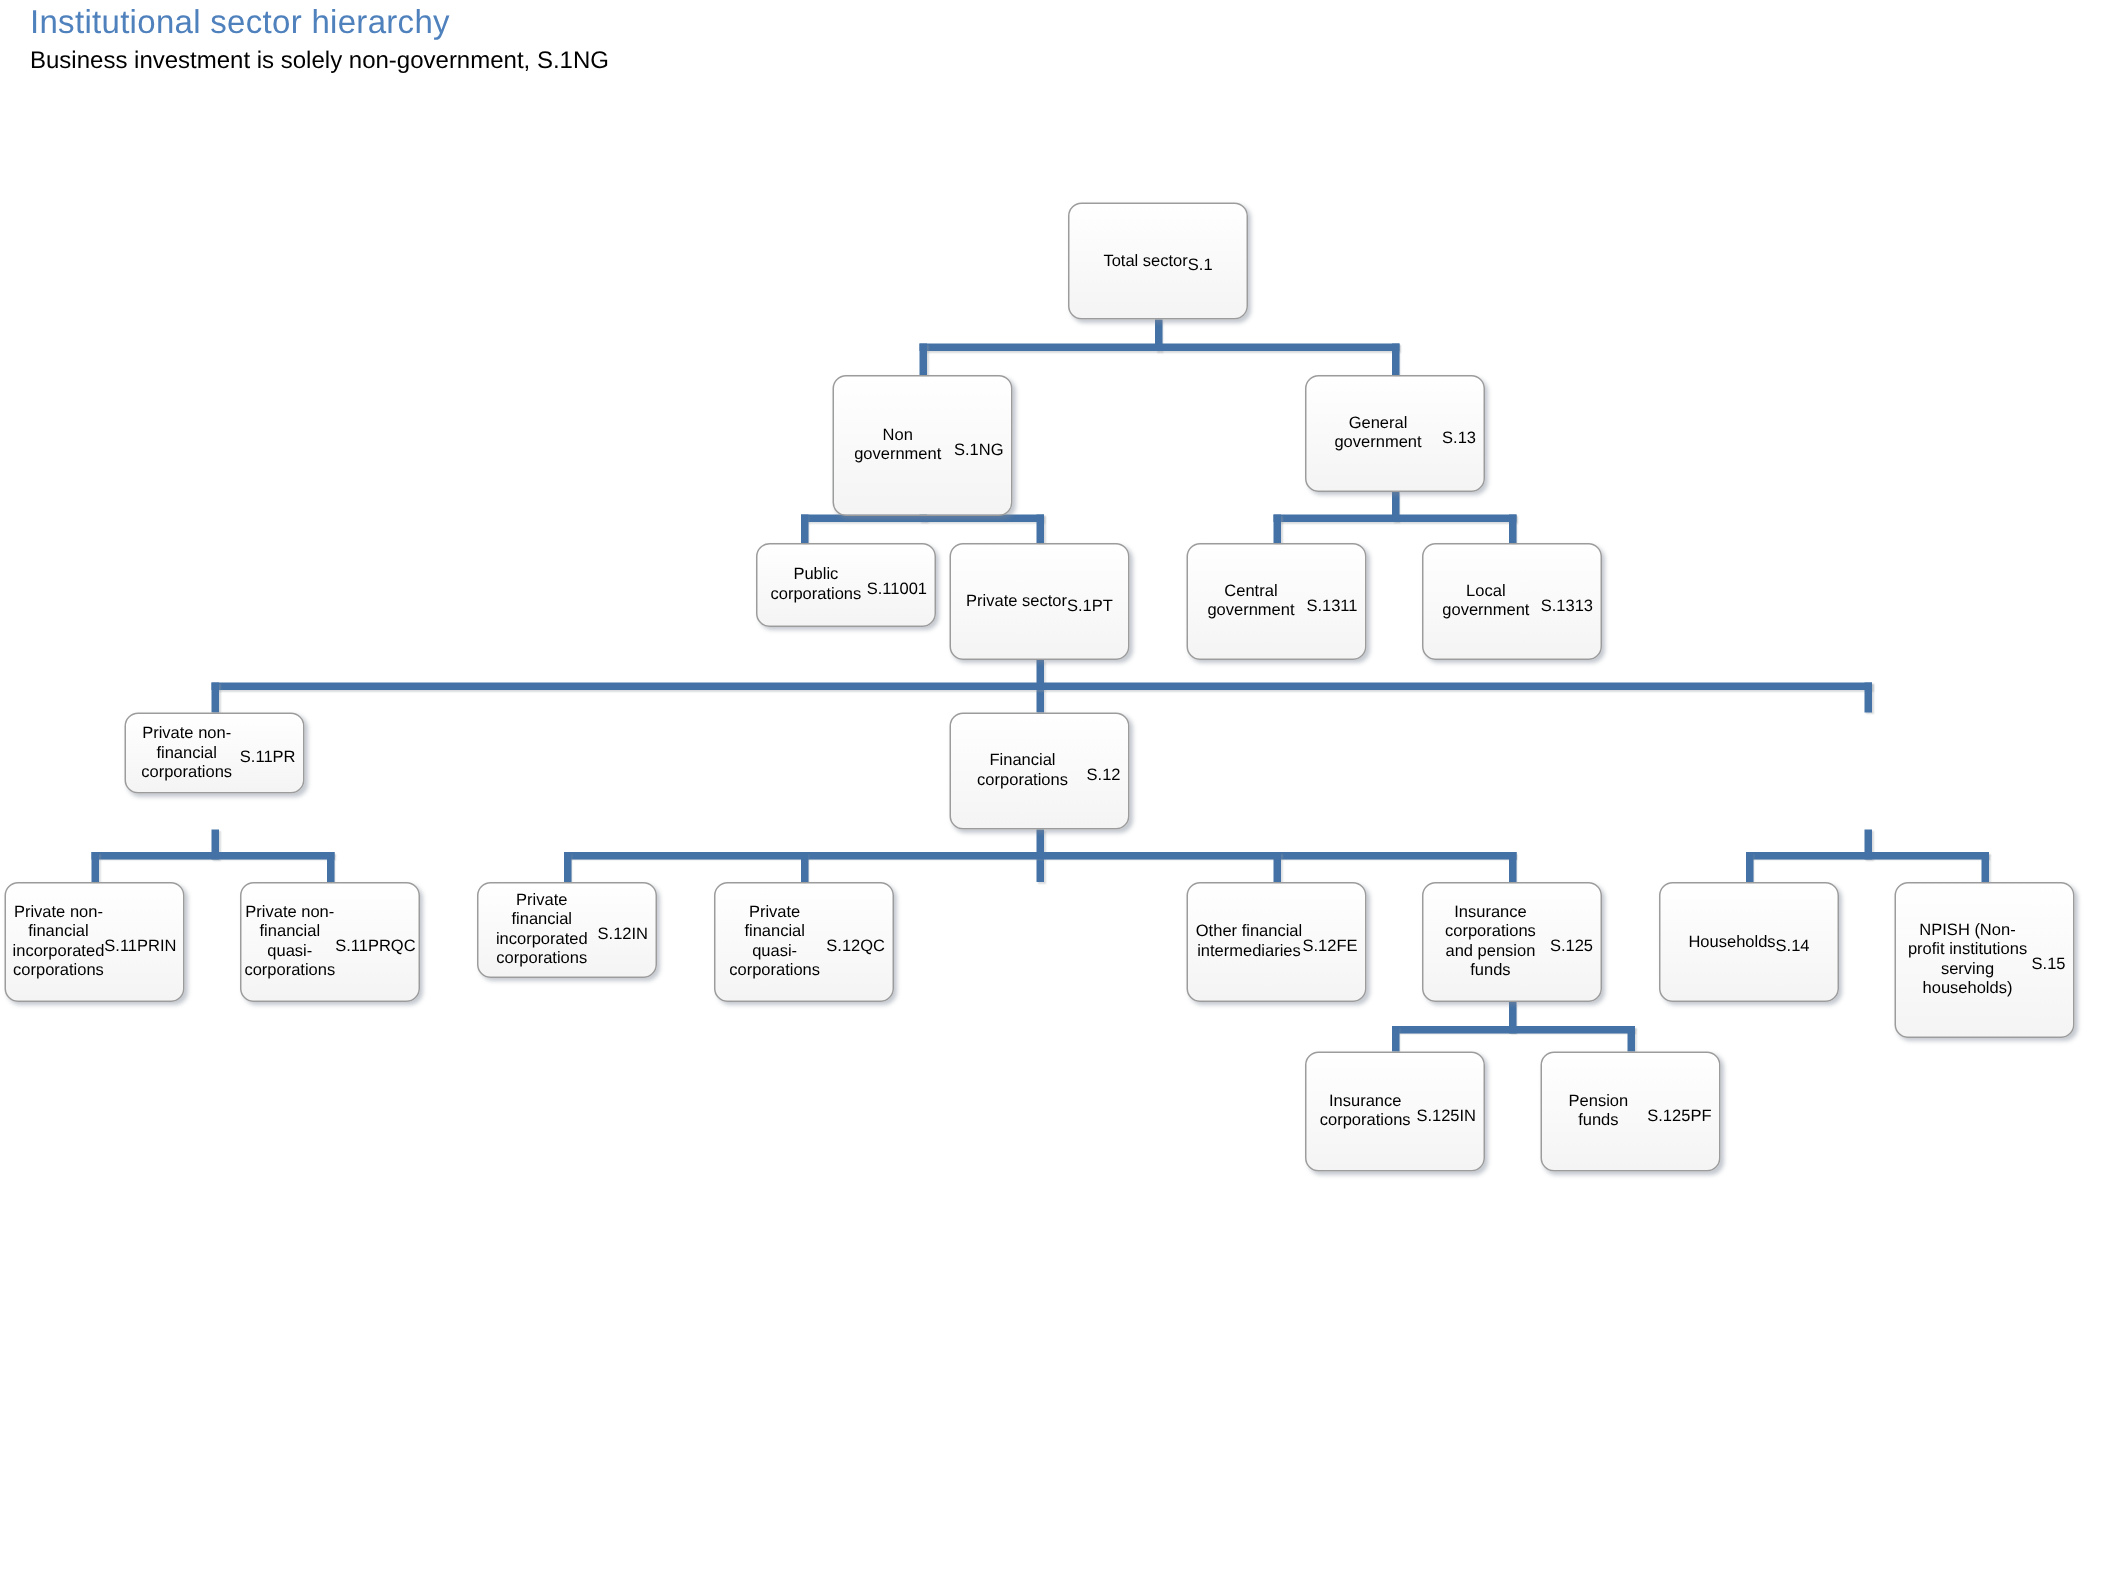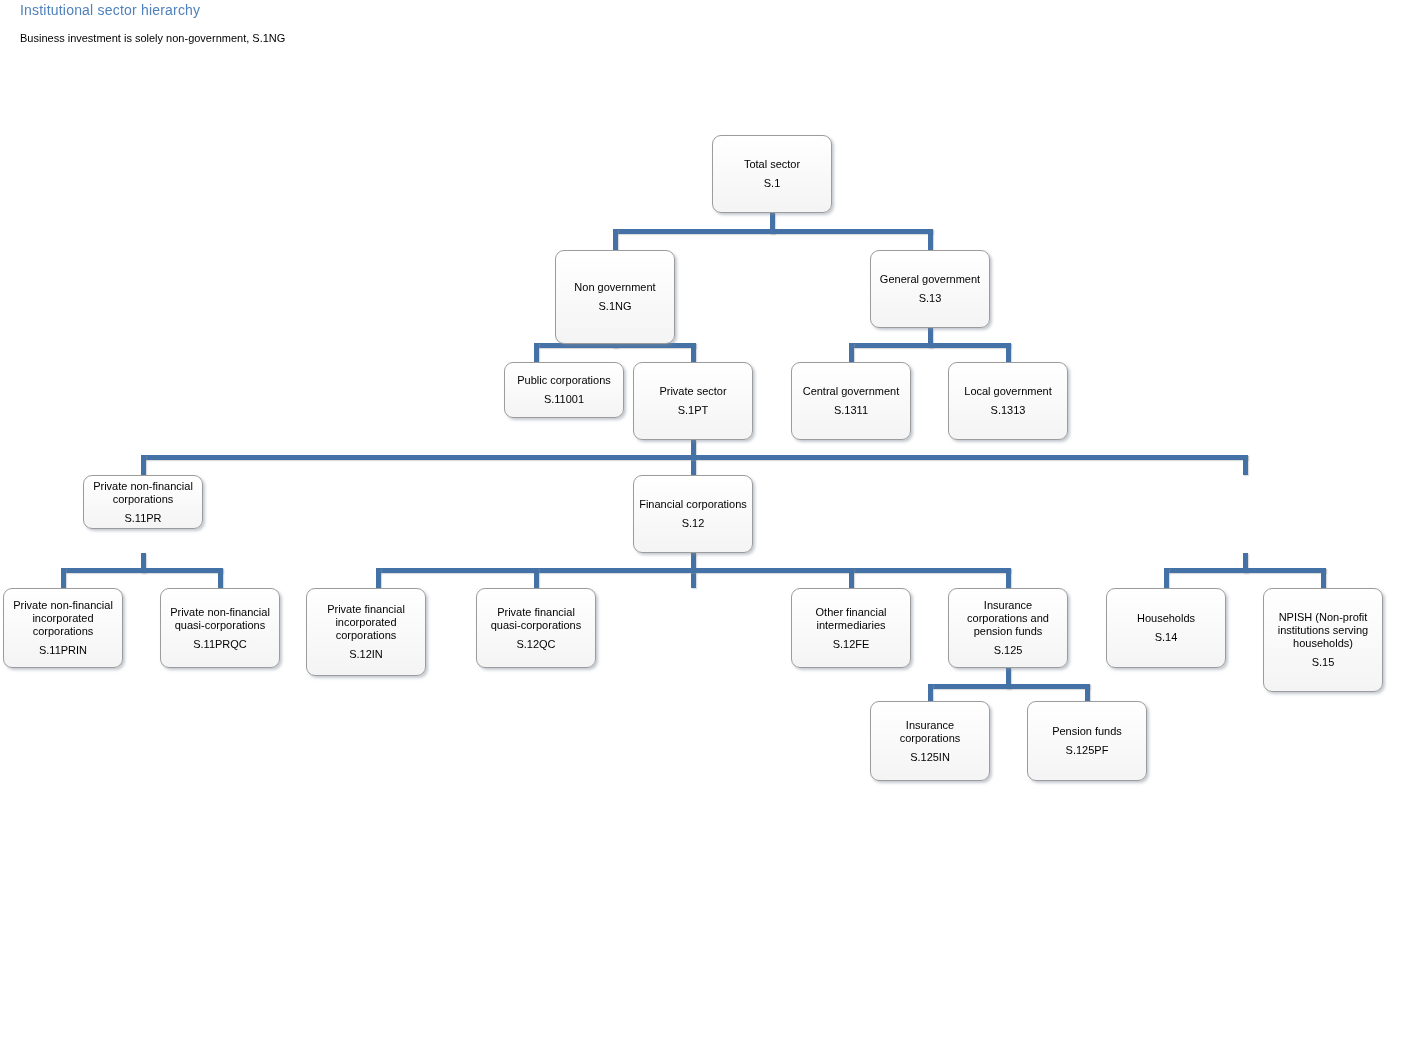--- a/index.html
+++ b/index.html
@@ -1,32 +1,32 @@
 <!DOCTYPE html>
 <html><head>
 <meta charset="utf-8">
 <style>
   html,body{margin:0;padding:0;background:#ffffff;}
   #canvas{
     position:relative;width:1413px;height:1051px;background:#ffffff;overflow:hidden;
     font-family:"Liberation Sans",sans-serif;
   }
   #title{
-    position:absolute;left:20px;top:2px;font-size:14px;color:#4f81bd;
+    position:absolute;left:20px;top:2px;font-size:22px;color:#4f81bd;
     letter-spacing:.2px;
   }
   #subtitle{
-    position:absolute;left:20px;top:32px;font-size:11px;color:#000000;
+    position:absolute;left:20px;top:32px;font-size:16px;color:#000000;
   }
   .node{
     position:absolute;width:120px;box-sizing:border-box;
     background:linear-gradient(#ffffff,#f4f4f4);
     border:1px solid #9c9c9c;border-radius:9px;
     box-shadow:2px 2px 3px rgba(125,135,150,.45);
-    display:flex;flex-direction:column;align-items:center;justify-content:center;
+    display:flex;flex-direction:row;align-items:center;justify-content:center;
     text-align:center;color:#000;font-size:11px;line-height:13px;
     padding:4px 5px;
   }
   .node .code{margin-top:6px;}
   .conn{
     position:absolute;background:#4472a6;
     box-shadow:1px 1px 1px rgba(150,155,160,.35);
   }
 </style>
 </head>
@@ -120,21 +120,21 @@
   </div>
 
   <div class="node" style="left:3px;top:588px;height:80px">
     <span class="lbl">Private non-financial incorporated corporations</span>
     <span class="code">S.11PRIN</span>
   </div>
   <div class="node" style="left:160px;top:588px;height:80px">
     <span class="lbl">Private non-financial quasi-corporations</span>
     <span class="code">S.11PRQC</span>
   </div>
-  <div class="node" style="left:306px;top:588px;height:88px">
+  <div class="node" style="left:318px;top:588px;height:64px">
     <span class="lbl">Private financial incorporated corporations</span>
     <span class="code">S.12IN</span>
   </div>
   <div class="node" style="left:476px;top:588px;height:80px">
     <span class="lbl">Private financial quasi-corporations</span>
     <span class="code">S.12QC</span>
   </div>
   <div class="node" style="left:791px;top:588px;height:80px">
     <span class="lbl">Other financial intermediaries</span>
     <span class="code">S.12FE</span>

